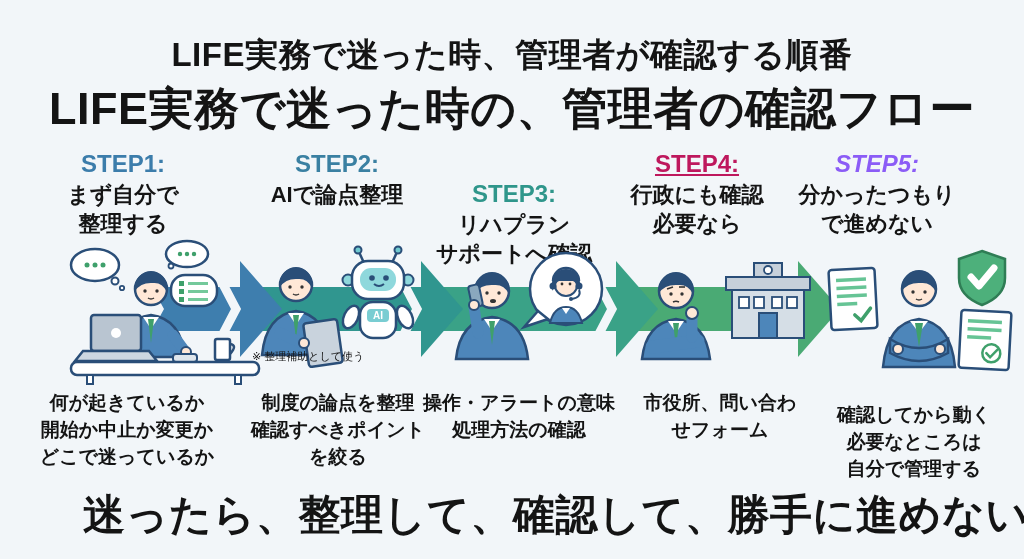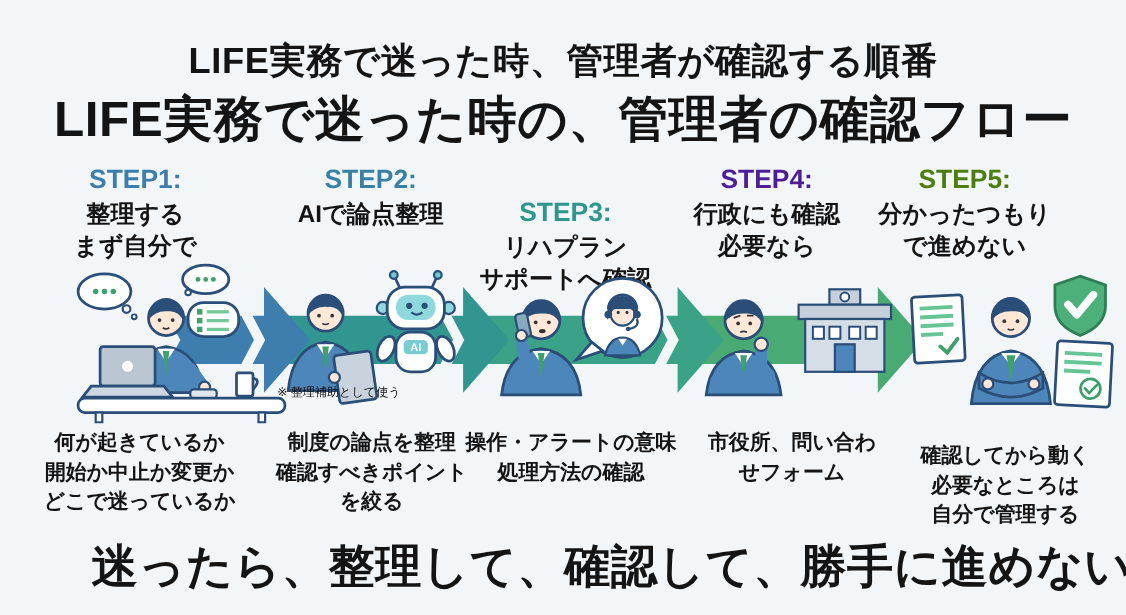--- a/index.html
+++ b/index.html
@@ -53,47 +53,47 @@
 <body>
 
 <div class="page">
 
   <div class="title1">LIFE実務で迷った時、管理者が確認する順番</div>
   <div class="title2">LIFE実務で迷った時の、管理者の確認フロー</div>
 
   <div class="step-head sh1">
     <div class="lbl" style="color: rgb(60, 125, 171);">STEP1:</div>
     <div class="ttl">
+      <div>まず自分で</div>
       <div>整理する</div>
-      <div>まず自分で</div>
     </div>
   </div>
   <div class="step-head sh2">
     <div class="lbl" style="color: rgb(58, 128, 162);">STEP2:</div>
     <div class="ttl">
       <div>AIで論点整理</div>
       <div></div>
     </div>
   </div>
   <div class="step-head sh3">
     <div class="lbl" style="color: rgb(47, 150, 139);">STEP3:</div>
     <div class="ttl">
       <div>リハプラン</div>
       <div>サポートへ確認</div>
     </div>
   </div>
   <div class="step-head sh4">
-    <div class="lbl" style="color: #4c1d95;">STEP4:</div>
+    <div class="lbl" style="color: #be185d; text-decoration: underline;">STEP4:</div>
     <div class="ttl">
       <div>行政にも確認</div>
       <div>必要なら</div>
     </div>
   </div>
   <div class="step-head sh5">
-    <div class="lbl" style="color: #4d7c0f;">STEP5:</div>
+    <div class="lbl" style="color: #8b5cf6; font-style: italic;">STEP5:</div>
     <div class="ttl">
       <div>分かったつもり</div>
       <div>で進めない</div>
     </div>
   </div>
 
   <div class="band">
 
     <svg class="arrow a4" viewBox="0 0 222 96" preserveAspectRatio="none">
       <polygon points="0,26 180,26 180,0 222,48 180,96 180,70 0,70 12,48" fill="#4aaa74"></polygon>

